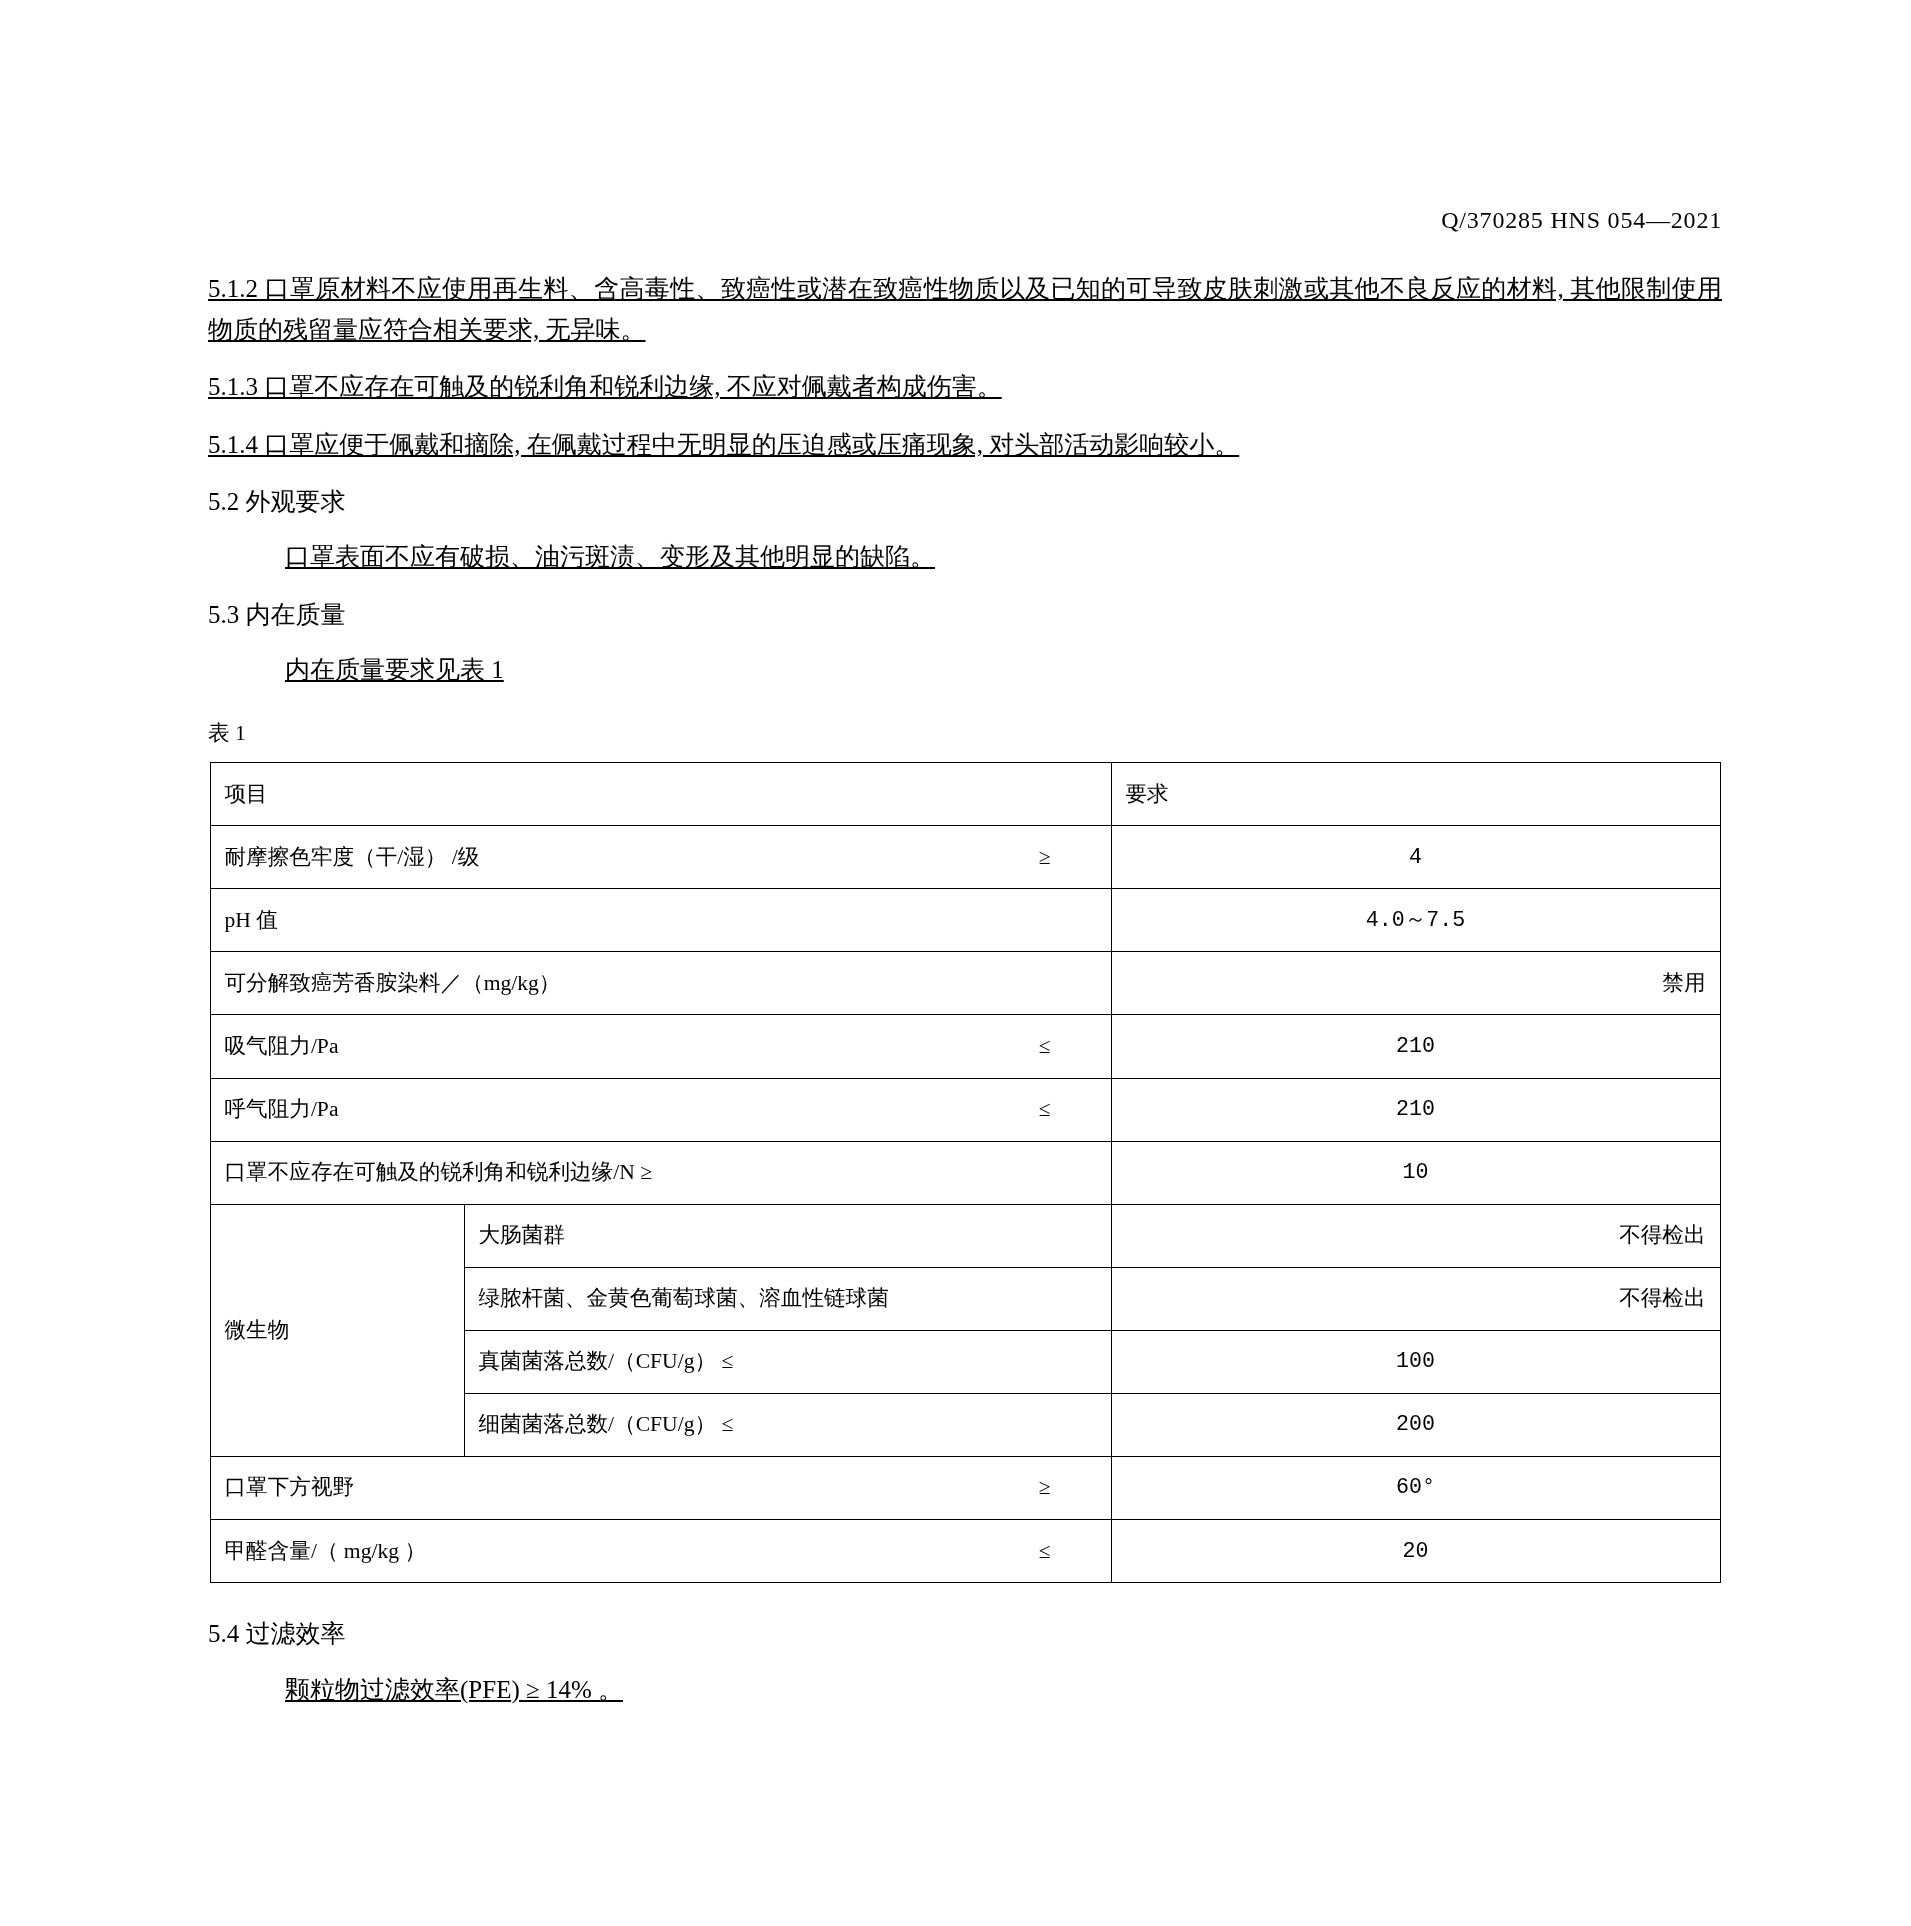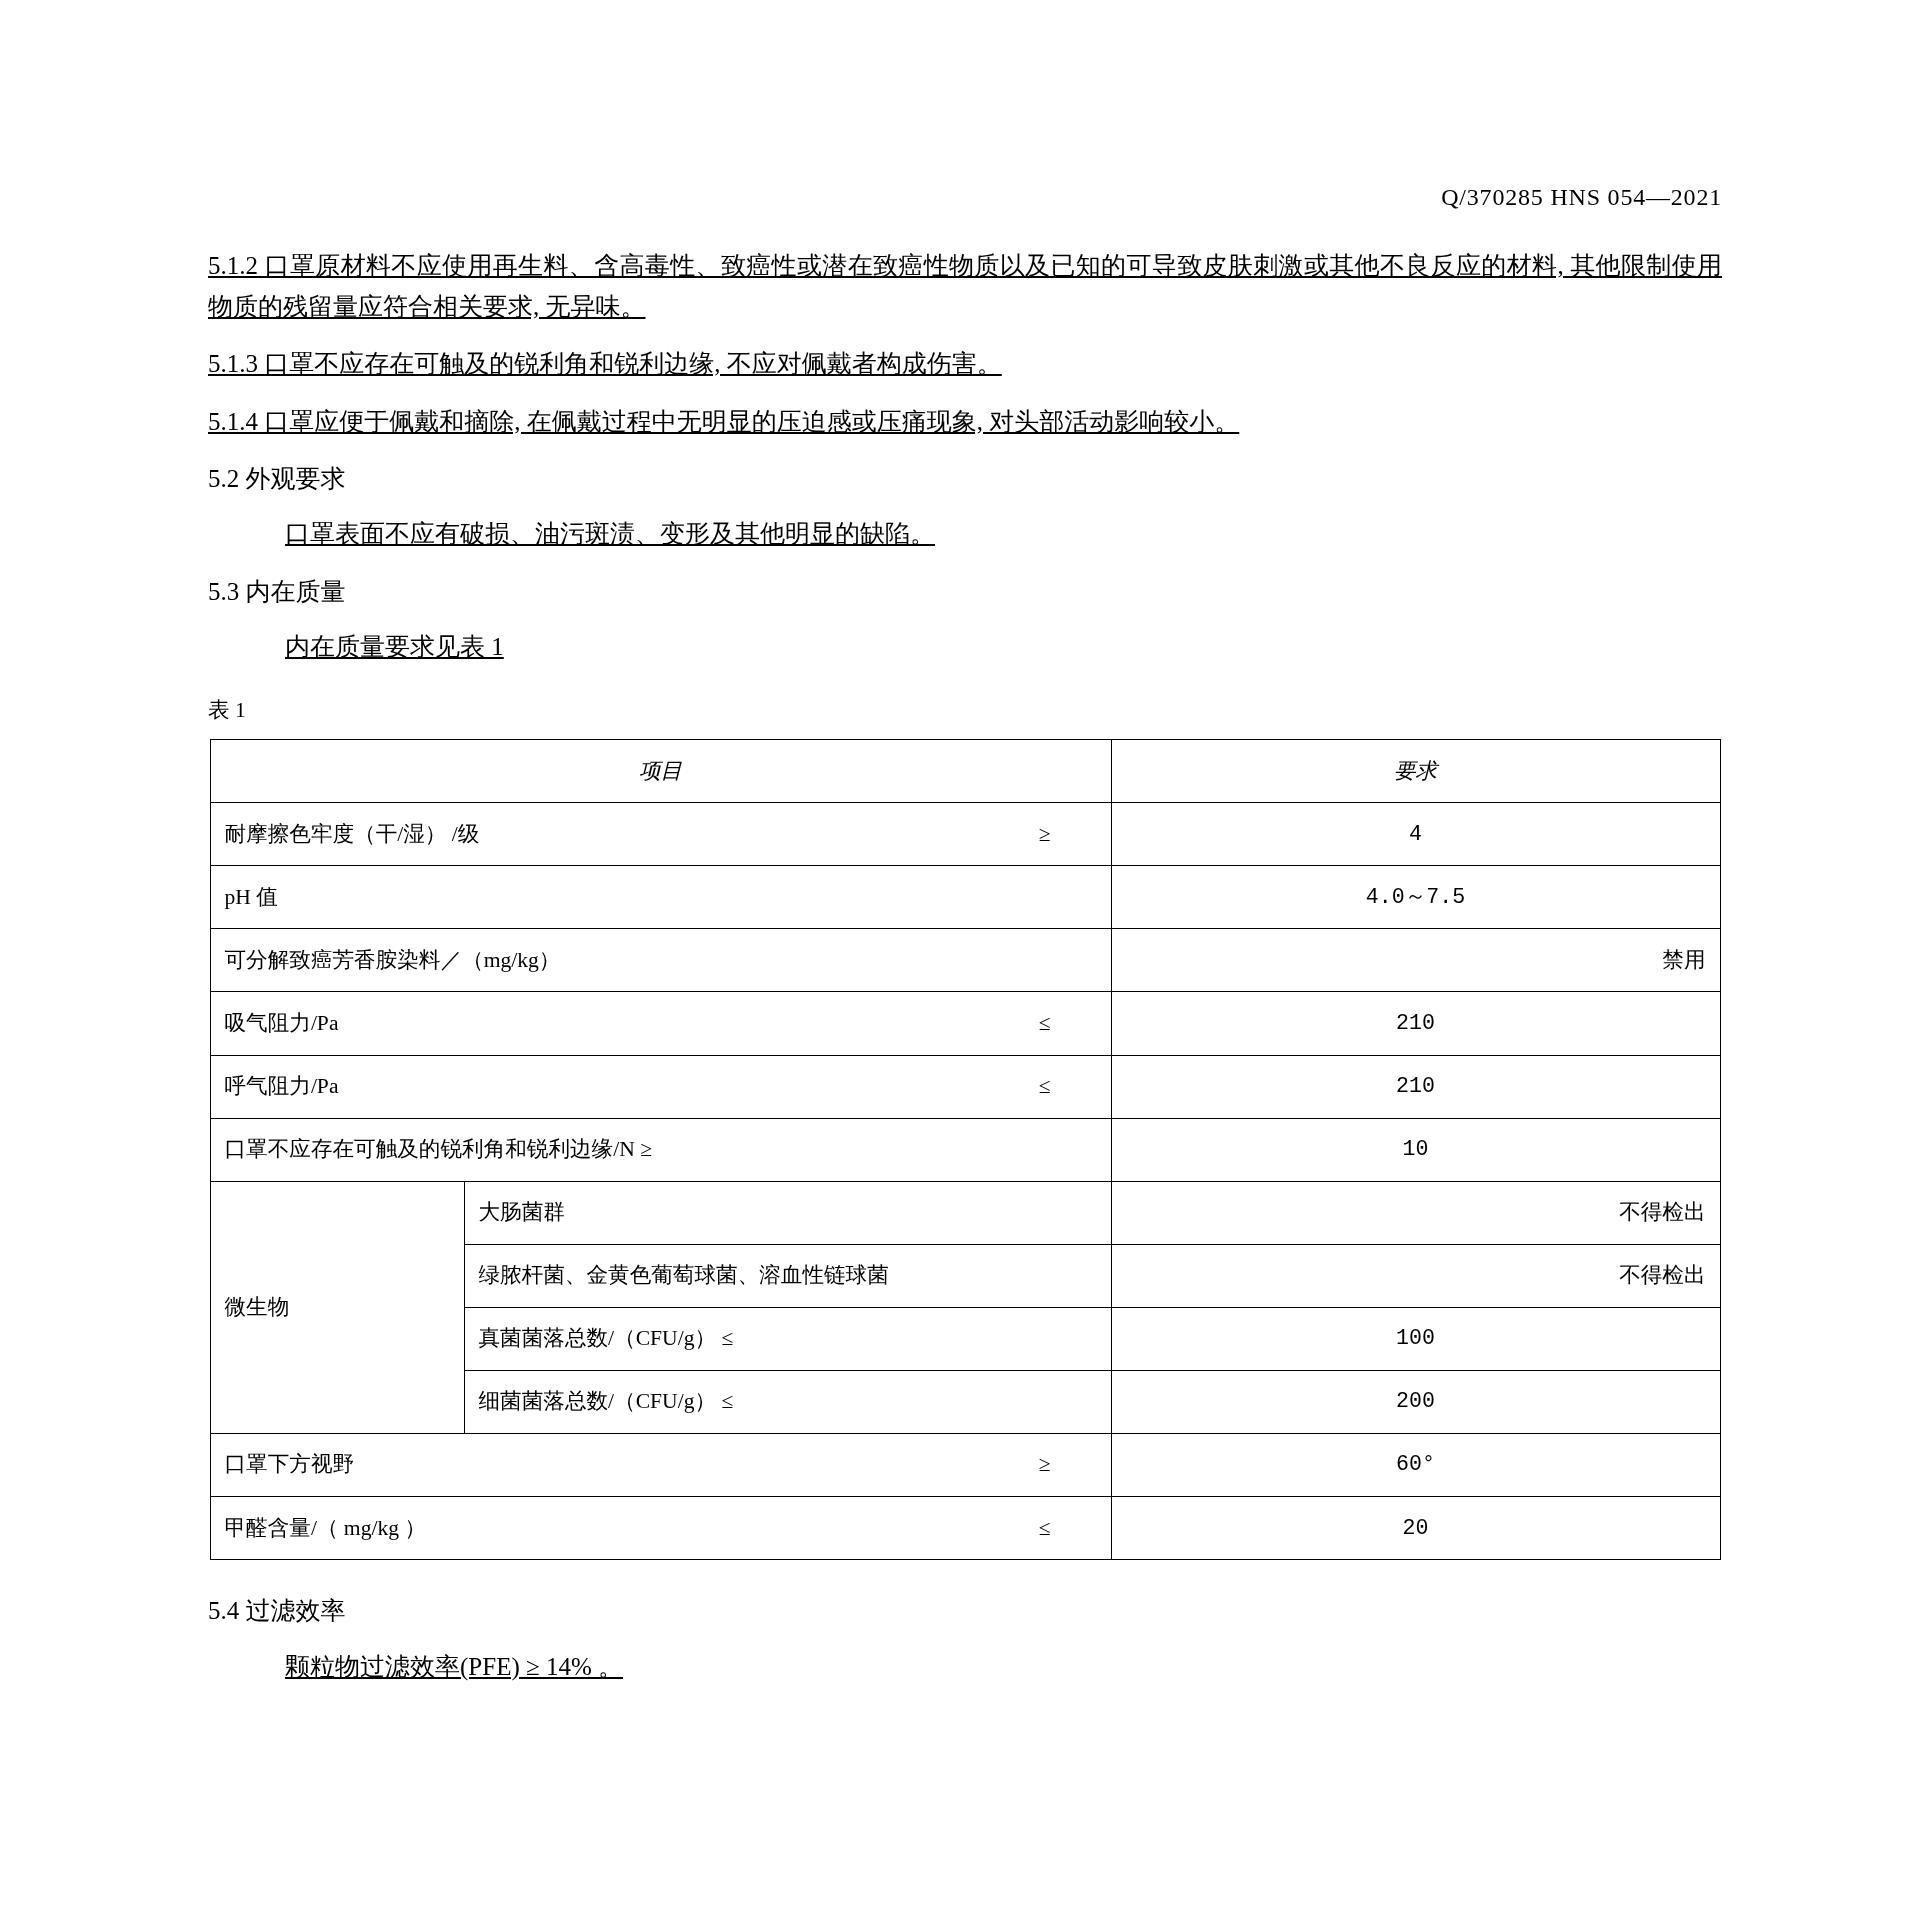--- a/index.html
+++ b/index.html
@@ -15,21 +15,21 @@
     width: 1911px;
     height: 2703px;
     background: #ffffff;
     position: relative;
     box-sizing: border-box;
     padding: 0;
   }
   .inner {
     position: absolute;
     left: 208px;
-    top: 184px;
+    top: 207px;
     width: 1514px;
   }
   .header-code {
     text-align: right;
     font-family: "Liberation Serif", serif;
     font-size: 24px;
     letter-spacing: 0.8px;
     margin-bottom: 35px;
   }
   .para {
@@ -58,24 +58,22 @@
     table-layout: fixed;
   }
   table.spec td {
     border: 1.2px solid #000000;
     font-size: 21.6px;
     padding: 15.4px 14px;
     vertical-align: middle;
     line-height: 1.45;
   }
   td.hdr {
-    text-align: center;
     font-size: 22.3px;
     padding: 18.5px 11.6px;
-    font-style: italic;
   }
   td.item {
     text-align: left;
   }
   td.val {
     text-align: center;
     font-family: "Liberation Mono", monospace;
     font-size: 20px;
   }
   td.val-cn {

